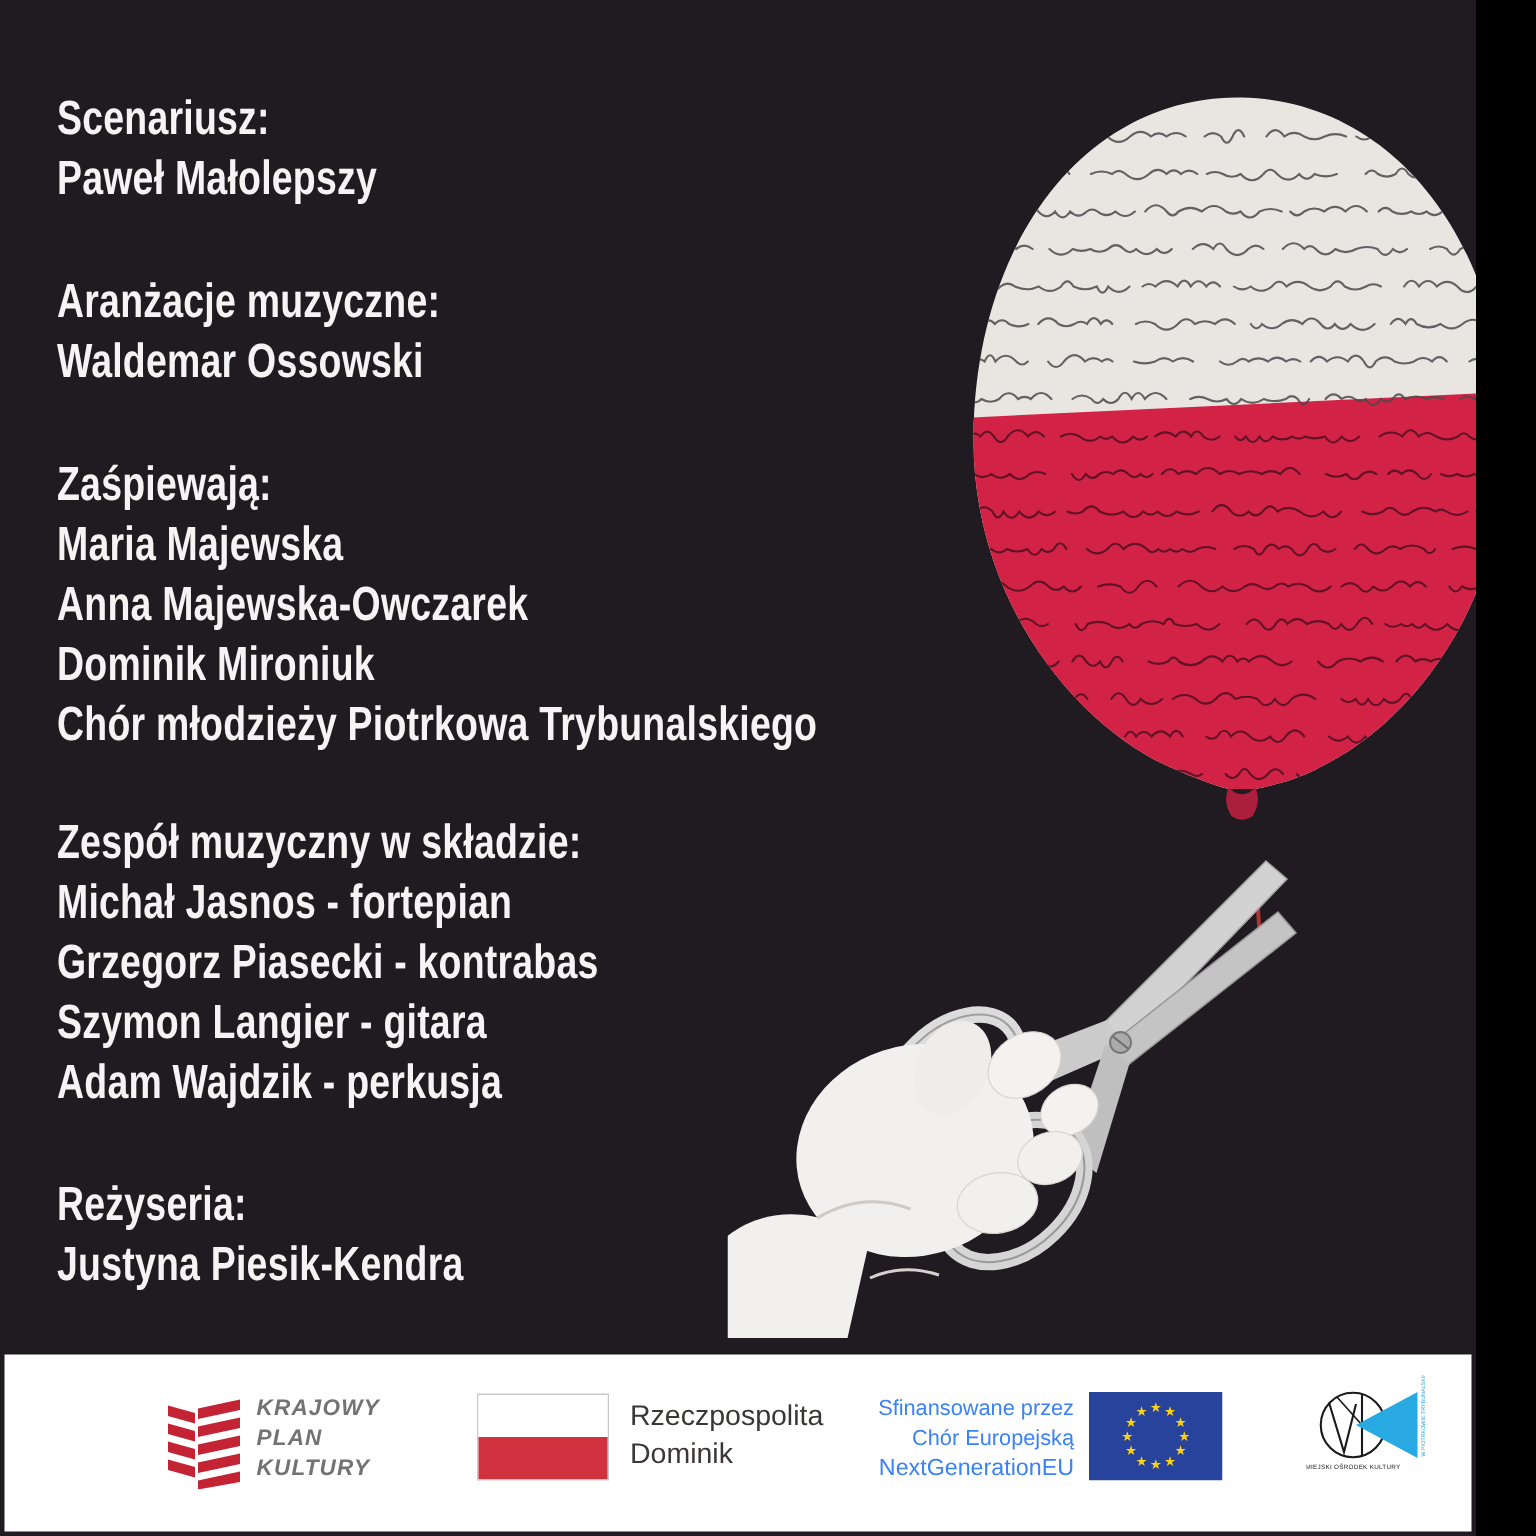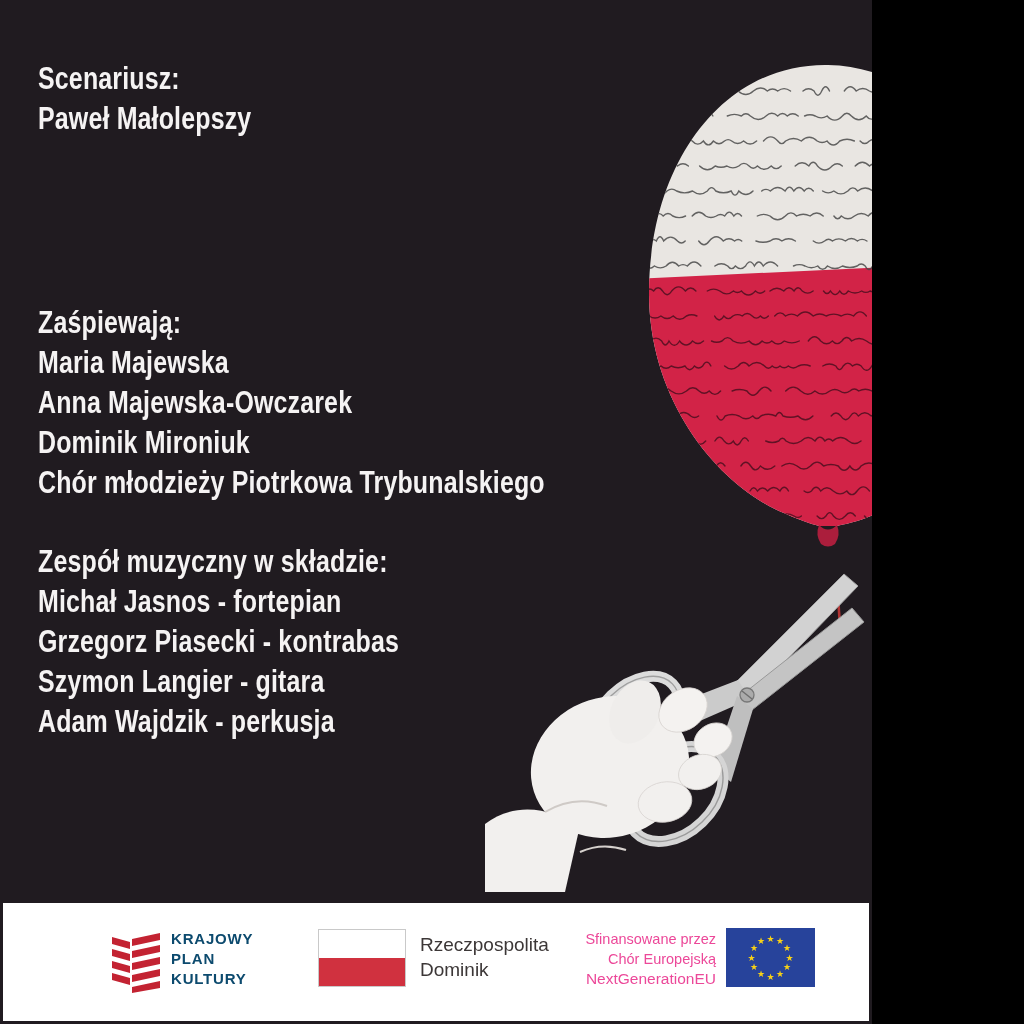--- a/index.html
+++ b/index.html
@@ -1,63 +1,71 @@
 <!DOCTYPE html>
 <html><head>
 <meta charset="utf-8">
 <style>
   html,body{margin:0;padding:0;background:#000;}
-  .poster{position:relative;width:872px;height:1024px;background:#201b20;overflow:hidden;
+  .poster{position:relative;width:984px;height:1024px;background:#201b20;overflow:hidden;
           font-family:"Liberation Sans",sans-serif;}
   
   .credit-section{position:absolute;left:38px;}
   .credit-line{font-weight:700;font-size:32px;line-height:40px;color:#f5f3f3;
                white-space:nowrap;transform:scaleX(0.78);transform-origin:0 50%;
                letter-spacing:0.2px;}
   
   .balloon-svg{position:absolute;left:633px;top:55px;width:380px;height:500px;}
   .scissors-svg{position:absolute;left:485px;top:562px;width:400px;height:330px;}
   
   .footer{position:absolute;left:3px;right:3px;top:903px;height:118px;background:#ffffff;}
   .kpo-icon{position:absolute;left:105px;top:24px;width:56px;height:66px;}
-  .kpo-text{position:absolute;left:168px;top:26px;color:#0c4a6e;font-weight:700;
-            font-size:15px;line-height:20px;letter-spacing:0.8px;}
+  .kpo-text{position:absolute;left:168px;top:26px;color:#737373;font-weight:700;
+            font-size:15px;line-height:20px;letter-spacing:0.8px;font-style:italic;}
   .pl-flag{position:absolute;left:315px;top:26px;width:88px;height:58px;border:1px solid #c9c9c9;box-sizing:border-box;}
   .pl-flag .w{height:50%;background:#ffffff;}
   .pl-flag .r{height:50%;background:#d0313f;}
   .pl-text{position:absolute;left:417px;top:29px;color:#3c3737;font-weight:400;
            font-size:19px;line-height:25px;}
-  .eu-text{position:absolute;left:535px;top:26px;width:178px;text-align:right;color:#ec4899;
+  .eu-text{position:absolute;left:535px;top:26px;width:178px;text-align:right;color:#3b82f6;
            font-size:14.5px;line-height:20px;}
   .eu-text .bold{font-weight:400;font-size:15.5px;}
   .eu-flag{position:absolute;left:723px;top:25px;width:89px;height:59px;}
   .mok-svg{position:absolute;left:868px;top:14px;width:88px;height:84px;}
 </style>
 </head>
 <body>
 
 <div class="poster">
 
   <div class="credit-section" style="top:58px">
     <div class="credit-line">Scenariusz:</div>
     <div class="credit-line">Paweł Małolepszy</div>
   </div>
+  <div class="credit-section" style="top:180px">
+    <div class="credit-line">Aranżacje muzyczne:</div>
+    <div class="credit-line">Waldemar Ossowski</div>
+  </div>
   <div class="credit-section" style="top:302px">
     <div class="credit-line">Zaśpiewają:</div>
     <div class="credit-line">Maria Majewska</div>
     <div class="credit-line">Anna Majewska-Owczarek</div>
     <div class="credit-line">Dominik Mironiuk</div>
     <div class="credit-line">Chór młodzieży Piotrkowa Trybunalskiego</div>
   </div>
   <div class="credit-section" style="top:541px">
     <div class="credit-line">Zespół muzyczny w składzie:</div>
     <div class="credit-line">Michał Jasnos - fortepian</div>
     <div class="credit-line">Grzegorz Piasecki - kontrabas</div>
     <div class="credit-line">Szymon Langier - gitara</div>
     <div class="credit-line">Adam Wajdzik - perkusja</div>
+  </div>
+  <div class="credit-section" style="top:782px">
+    <div class="credit-line">Reżyseria:</div>
+    <div class="credit-line">Justyna Piesik-Kendra</div>
   </div>
 
   <svg class="balloon-svg" viewBox="0 0 380 500">
     <defs>
       <clipPath id="bclip">
         <path d="M195,10 C298,12 372,110 371,240 C370,345 312,424 248,456
                  C230,466 212,469 204,471 L186,471 C178,469 164,464 146,456
                  C84,428 15,345 16,236 C17,105 92,8 195,10 Z"></path>
       </clipPath>
     </defs>

